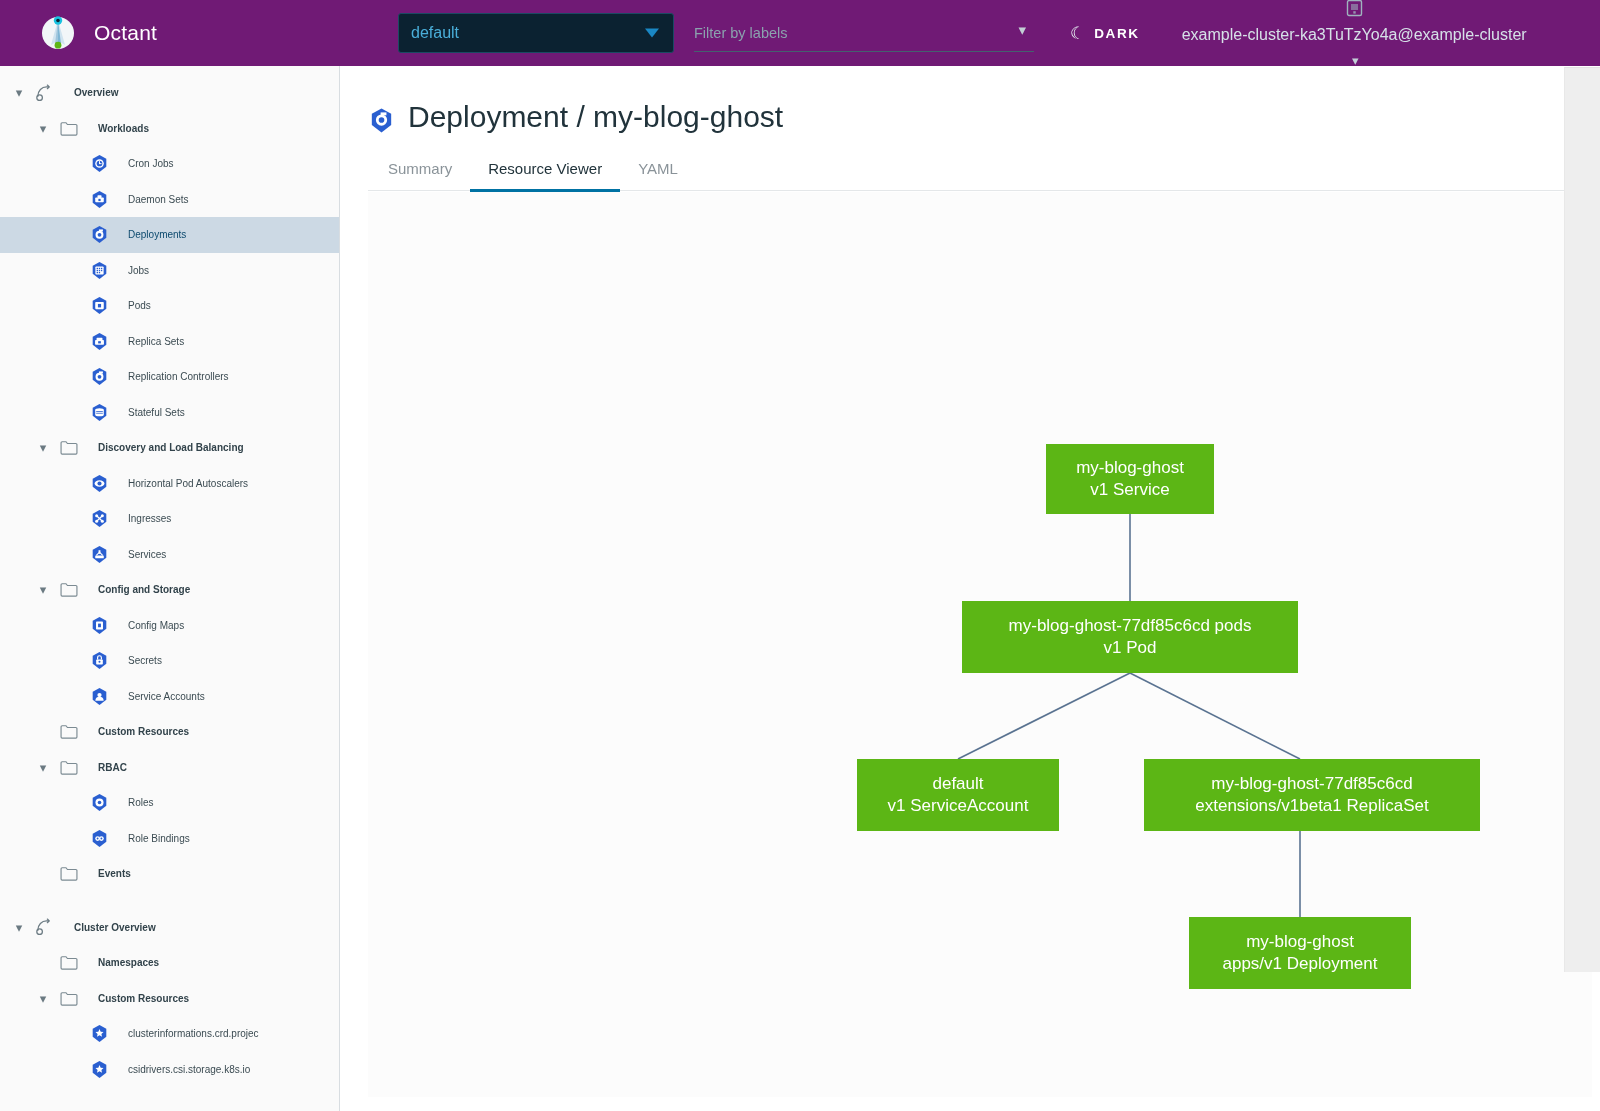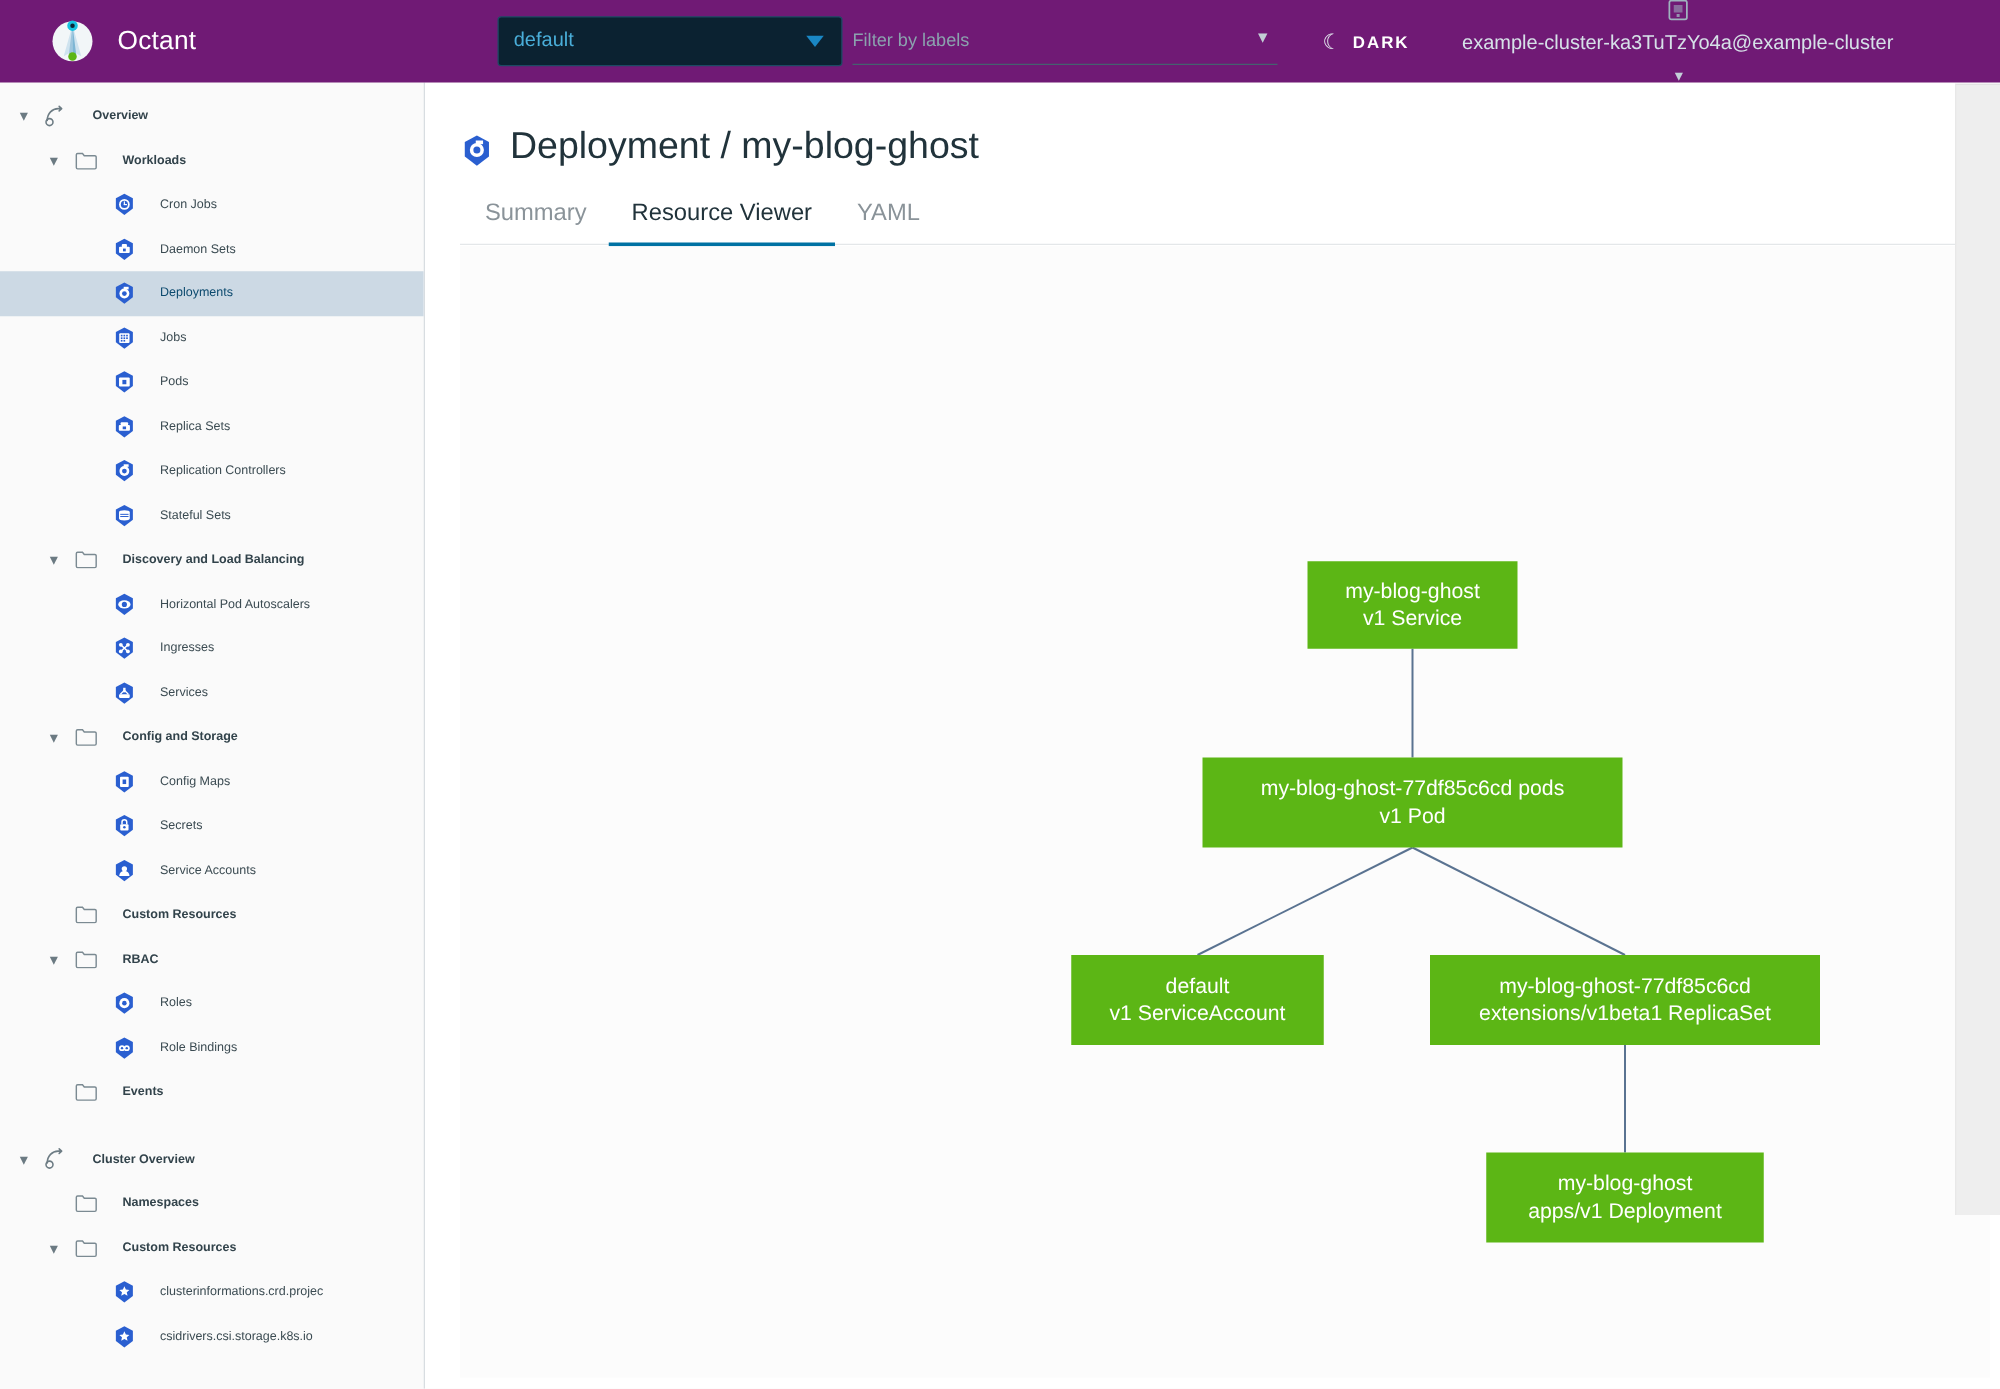--- a/index.html
+++ b/index.html
@@ -36,21 +36,21 @@
   .ns-select .val { color: #4aaed9; font-size: 16px; }
   .ns-caret {
     position: absolute; right: 14px; top: 50%; transform: translateY(-50%);
     width: 0; height: 0;
     border-left: 7px solid transparent; border-right: 7px solid transparent;
     border-top: 9px solid #1a87c4;
   }
 
   .labelfilter {
     width: 340px; height: 38px;
-    margin-left: 8px;
+    margin-left: 20px;
     border-bottom: 1px solid #45606f;
     display: flex; align-items: center;
     position: relative;
   }
   .labelfilter .ph { color: #8ba2ae; font-size: 14.5px; }
   .lf-caret {
     position: absolute; right: 8px; top: 8px;
     color: #c2ced5; font-size: 15px; line-height: 1;
   }
 
@@ -128,21 +128,21 @@
   .page-title .ttxt { font-size: 30px; color: #21333b; font-weight: normal; }
 
   .tabs {
     display: flex; align-items: flex-end;
     gap: 0;
     border-bottom: 1px solid #e4e7e9;
     width: 1212px;
     margin-bottom: 0;
   }
   .tab {
-    font-size: 19px; color: #8a9399;
+    font-size: 15px; color: #8a9399;
     padding: 6px 18px 12px 18px;
     cursor: pointer;
     border-bottom: 3px solid transparent;
     margin-bottom: -2px;
   }
   .tab:first-child { padding-left: 20px; }
   .tab.active { color: #21333b; border-bottom-color: #0072a3; }
 
   .content-area {
     position: relative;
@@ -579,21 +579,21 @@
               <span class="l2">v1 Service</span>
             </div>
             <div class="node" style="left: 594px; top: 409px; width: 336px; height: 72px; background: rgb(92, 182, 21);">
               <span>my-blog-ghost-77df85c6cd pods</span>
               <span class="l2">v1 Pod</span>
             </div>
             <div class="node" style="left: 489px; top: 567px; width: 202px; height: 72px; background: rgb(92, 182, 21);">
               <span>default</span>
               <span class="l2">v1 ServiceAccount</span>
             </div>
-            <div class="node" style="left: 776px; top: 567px; width: 312px; height: 72px; background: rgb(92, 182, 21);">
+            <div class="node" style="left: 776px; top: 567px; width: 336px; height: 72px; background: rgb(92, 182, 21);">
               <span>my-blog-ghost-77df85c6cd</span>
               <span class="l2">extensions/v1beta1 ReplicaSet</span>
             </div>
             <div class="node" style="left: 821px; top: 725px; width: 222px; height: 72px; background: rgb(92, 182, 21);">
               <span>my-blog-ghost</span>
               <span class="l2">apps/v1 Deployment</span>
             </div>
           </div>
       </div>
       <div class="side-panel"></div>

